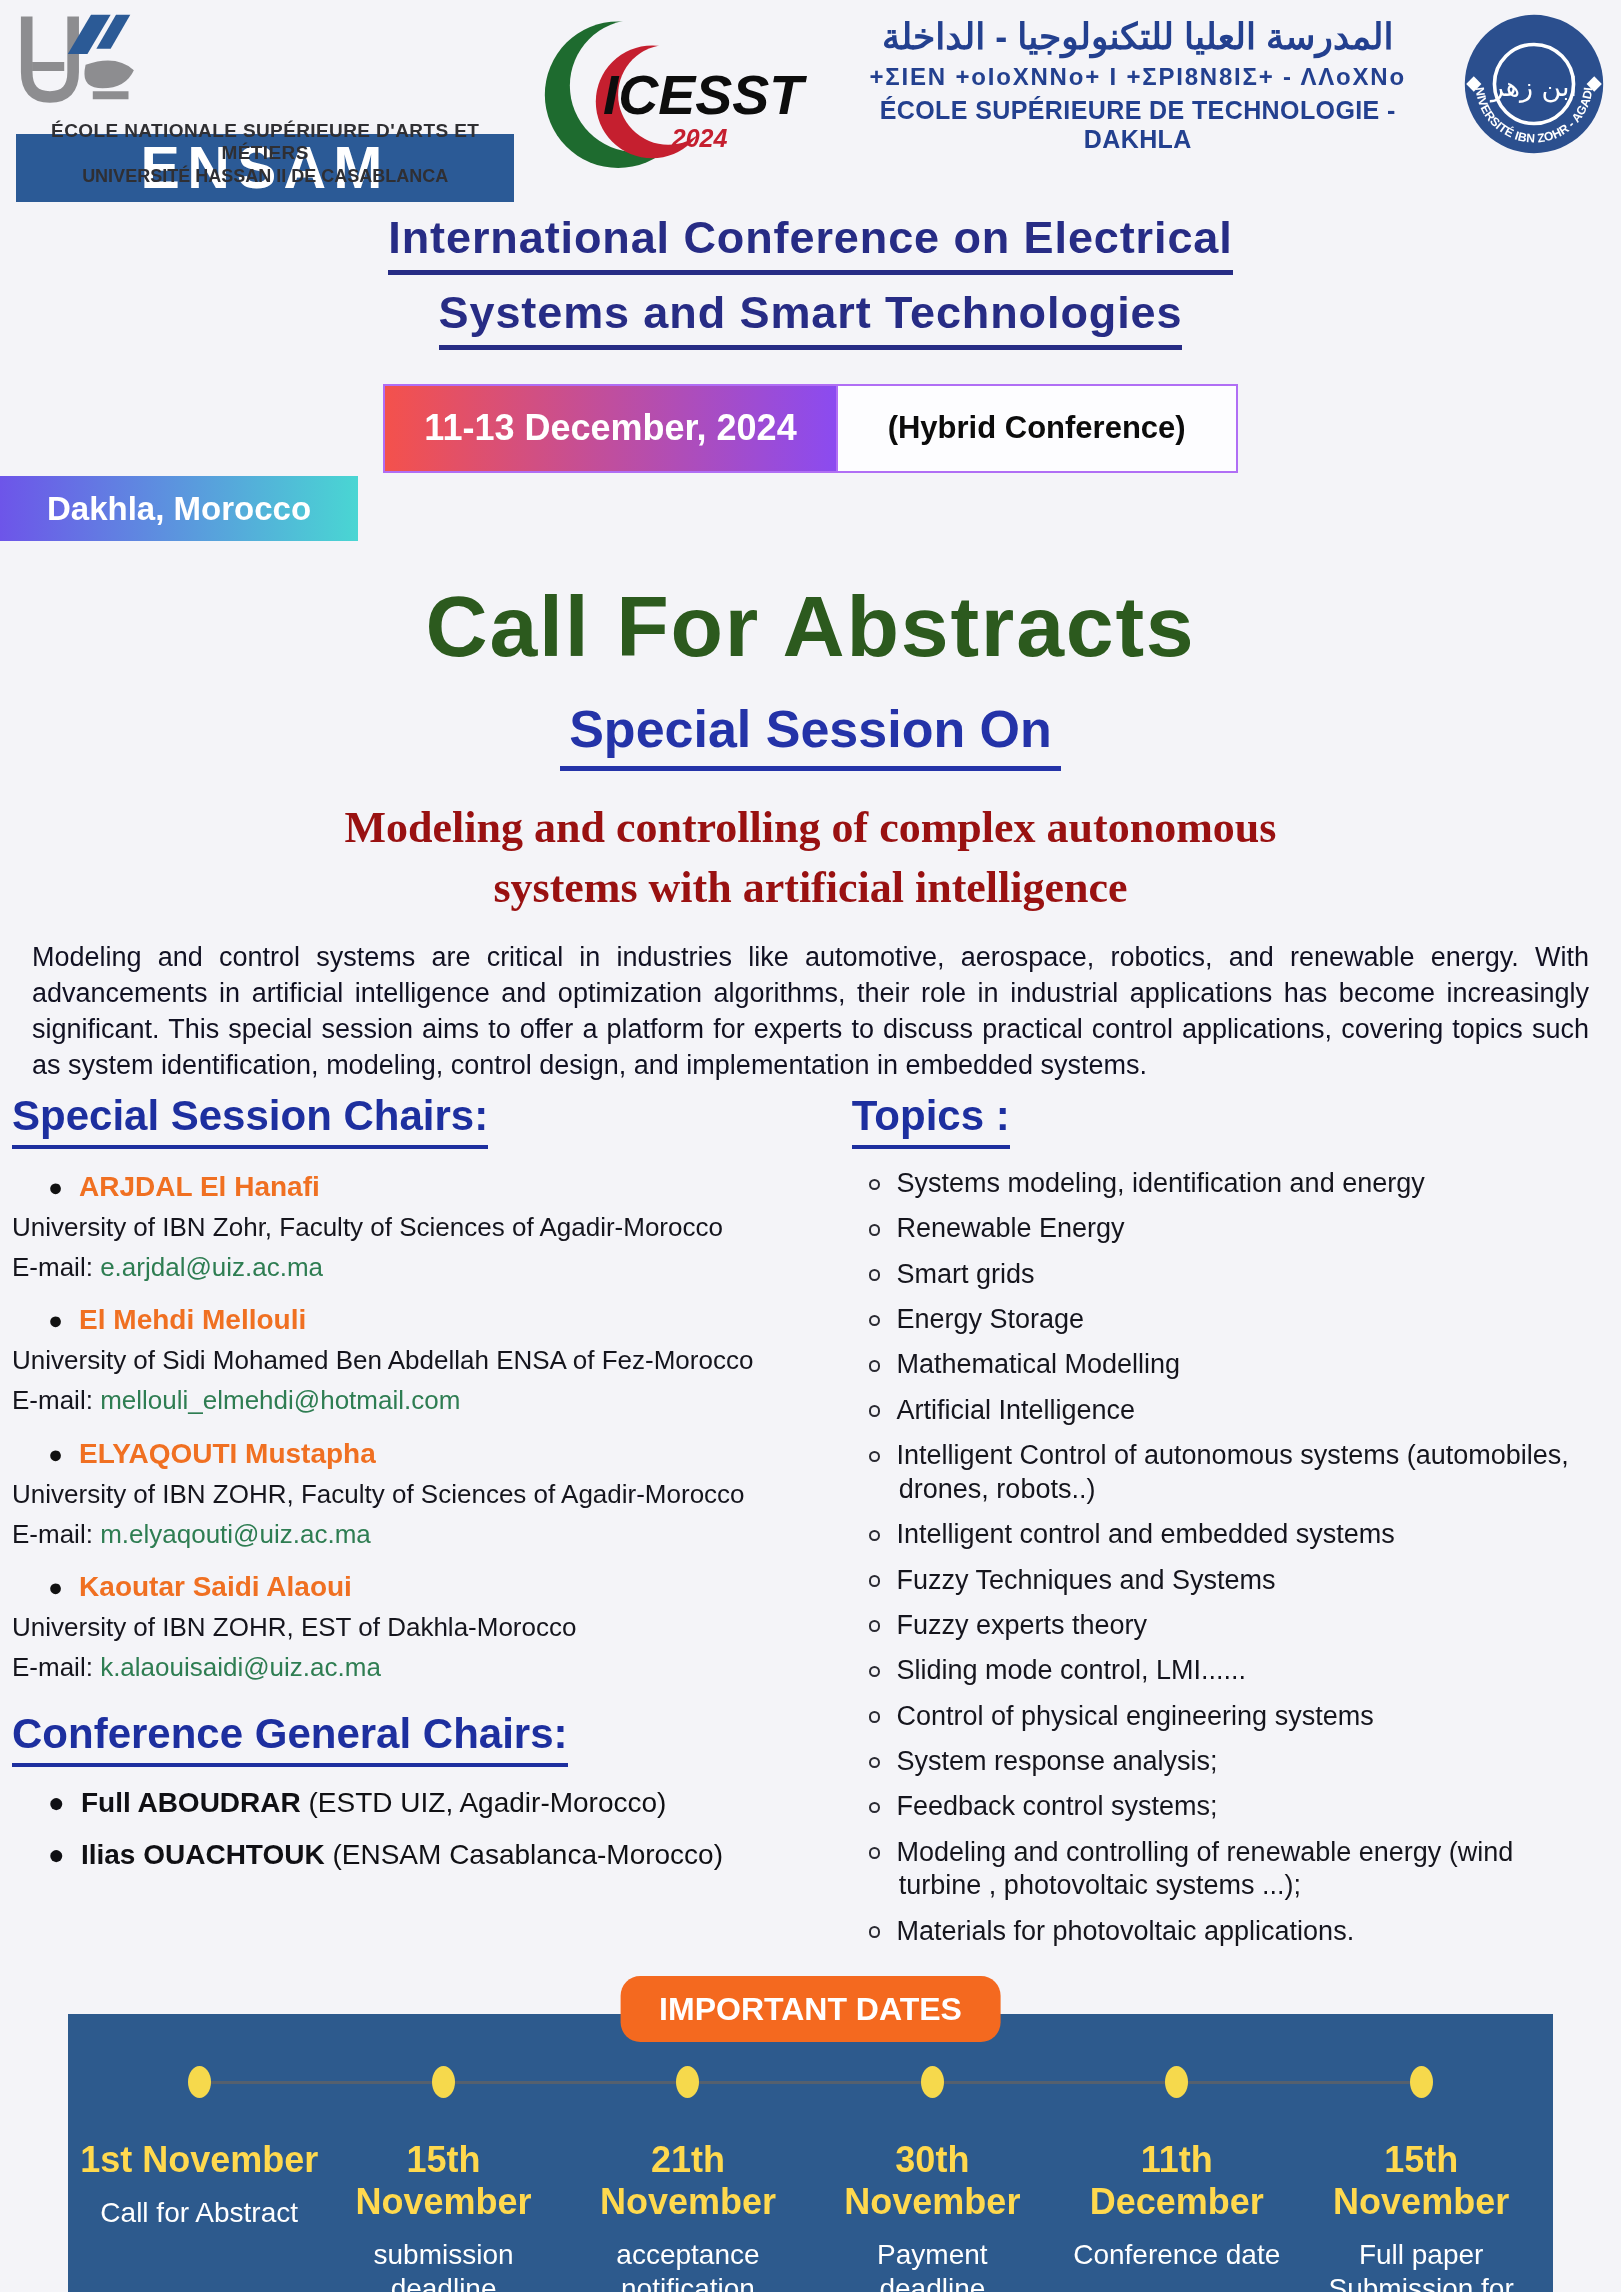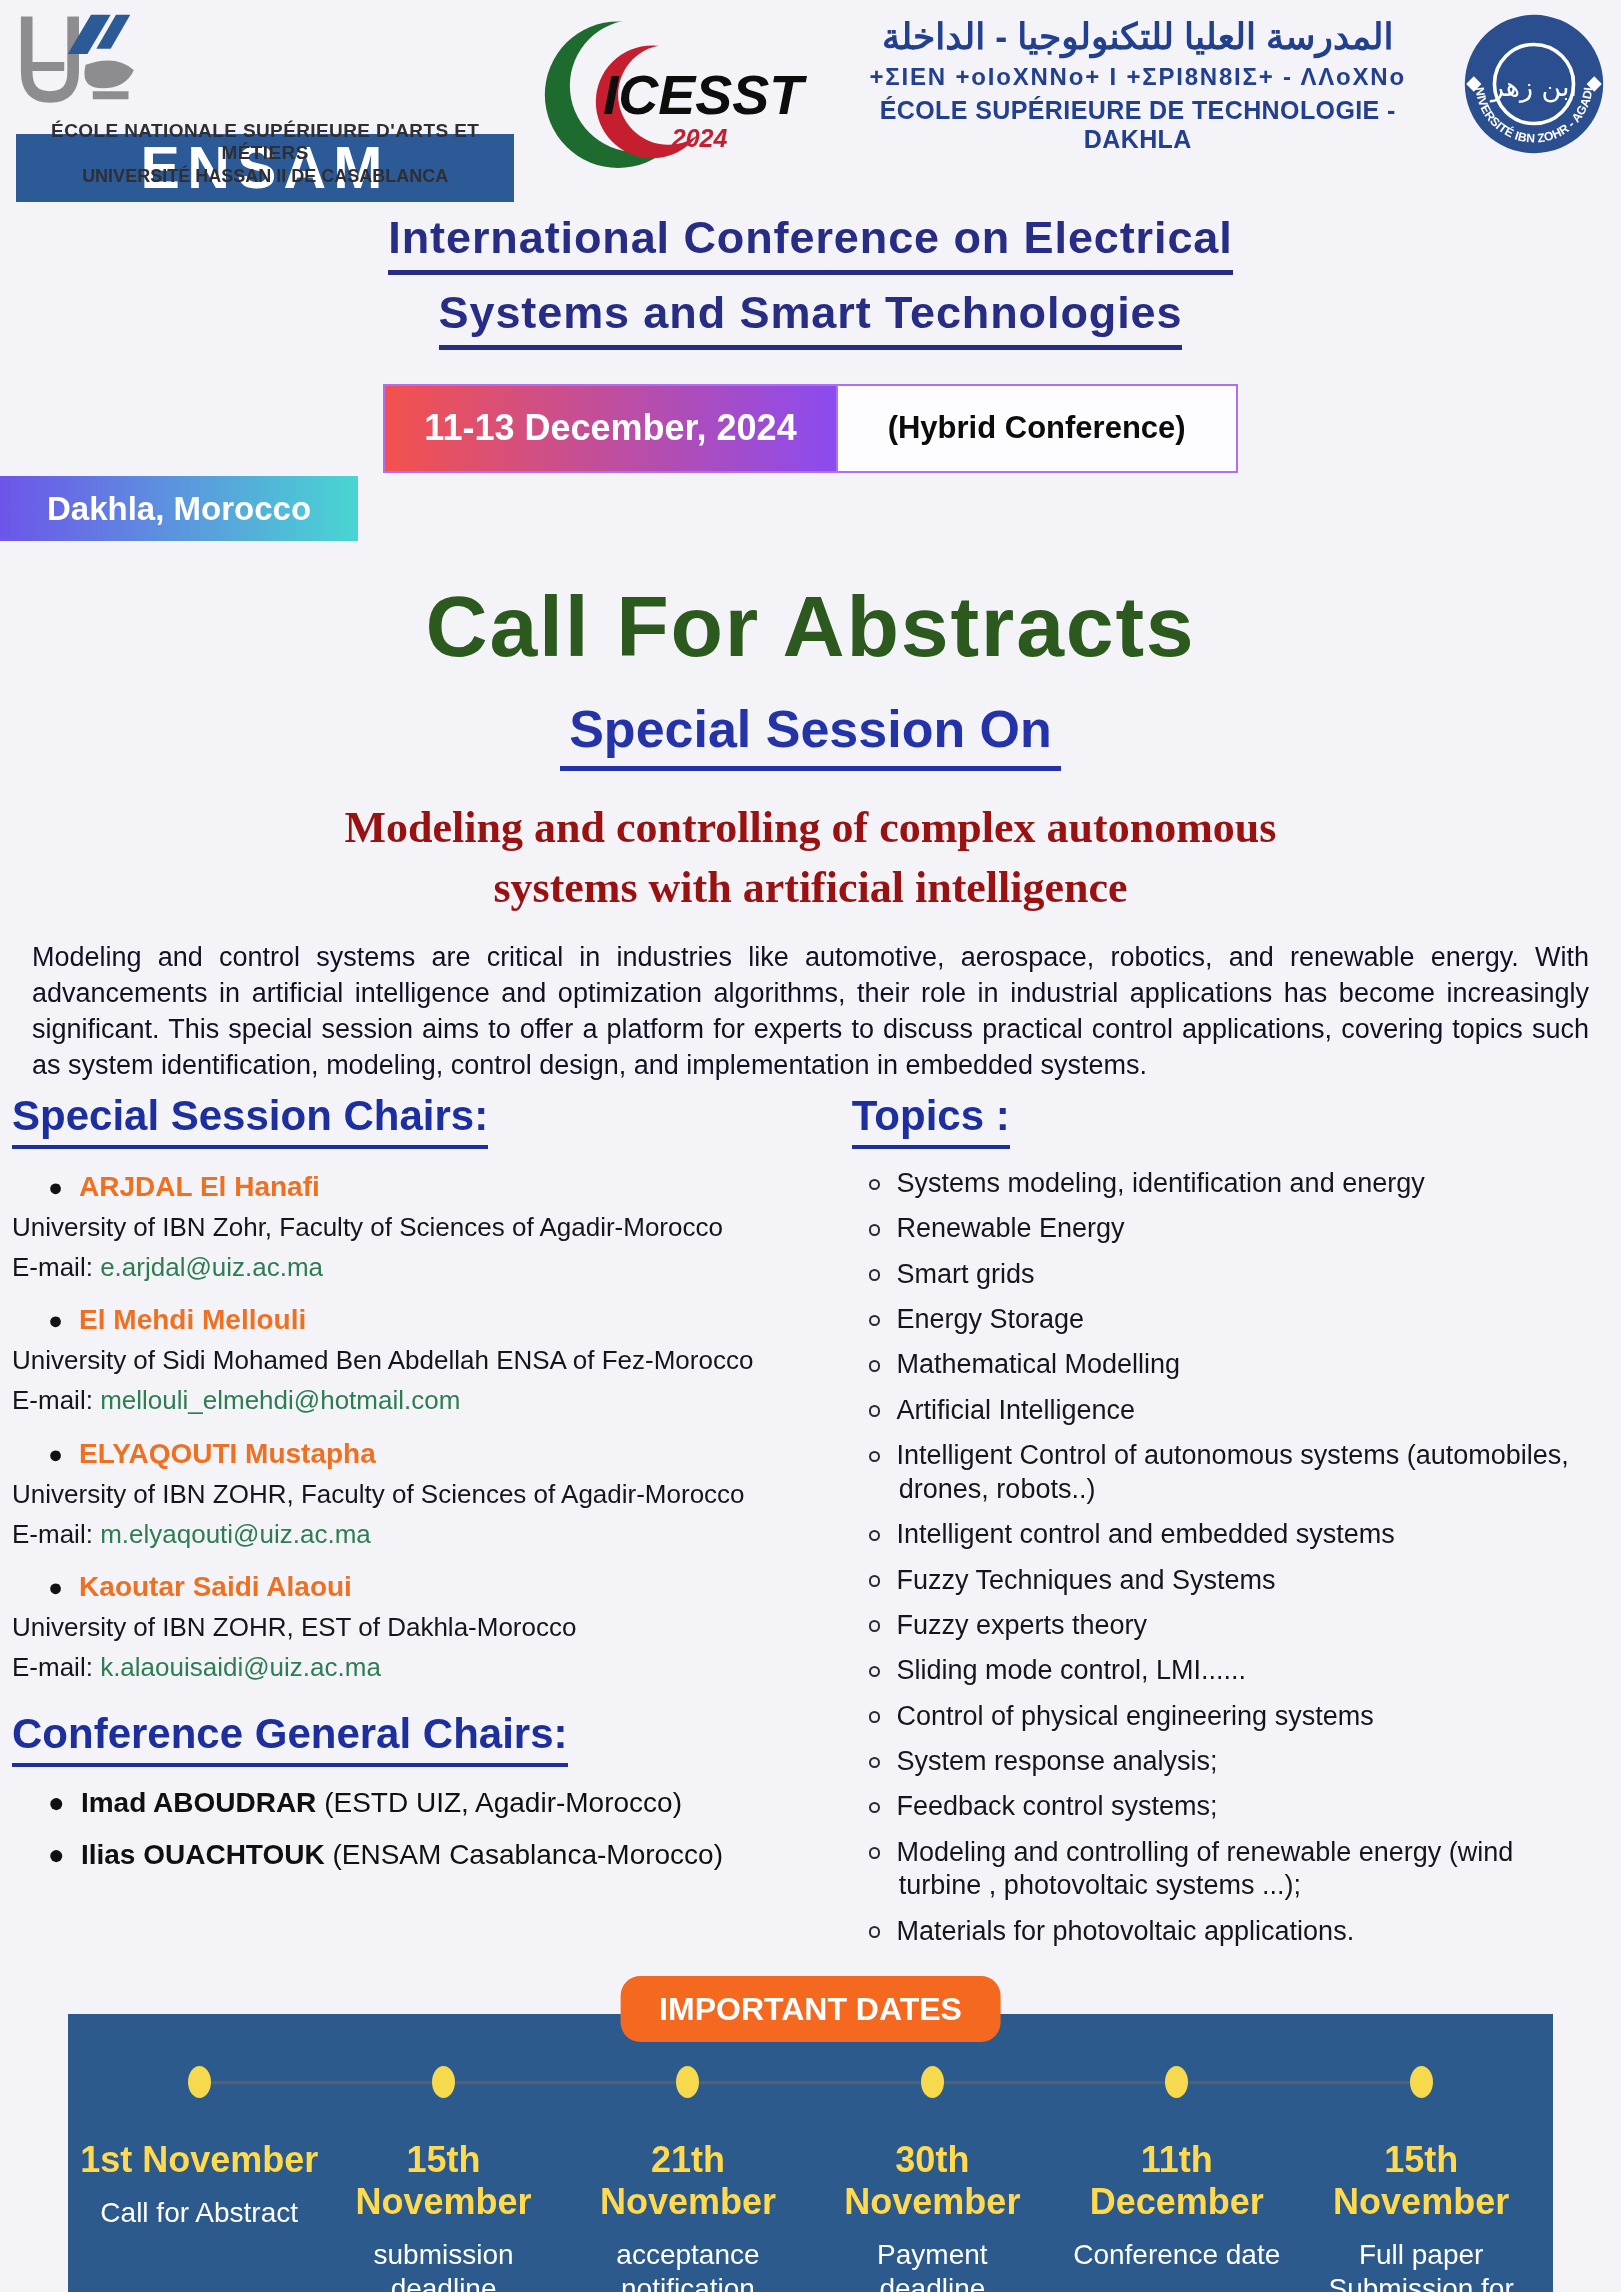--- a/index.html
+++ b/index.html
@@ -192,21 +192,21 @@
       <div class="chair-email"><span>E-mail:</span> <span class="addr">m.elyaqouti@uiz.ac.ma</span></div>
     </div>
     <div class="chair">
       <div class="chair-name"><span class="bullet">●</span><span>Kaoutar Saidi Alaoui</span></div>
       <div class="chair-affil">University of IBN ZOHR, EST of Dakhla-Morocco</div>
       <div class="chair-email"><span>E-mail:</span> <span class="addr">k.alaouisaidi@uiz.ac.ma</span></div>
     </div>
 
     <div class="gen-heading"><span class="sec-heading">Conference General Chairs:</span></div>
     <div class="gen-item">
-      <span class="bullet">●</span><span class="gname">Imad ABOUDRAR</span> <span>(ESTD UIZ, Agadir-Morocco)</span>
+      <span class="bullet">●</span><span class="gname">Full ABOUDRAR</span> <span>(ESTD UIZ, Agadir-Morocco)</span>
     </div>
     <div class="gen-item">
       <span class="bullet">●</span><span class="gname">Ilias OUACHTOUK</span> <span>(ENSAM Casablanca-Morocco)</span>
     </div>
   </div>
 
   <div class="col-right">
     <span class="sec-heading">Topics :</span>
     <div class="topics-list">
       <div class="topic"><span class="ring"></span><span>Systems modeling, identification and energy</span></div>

